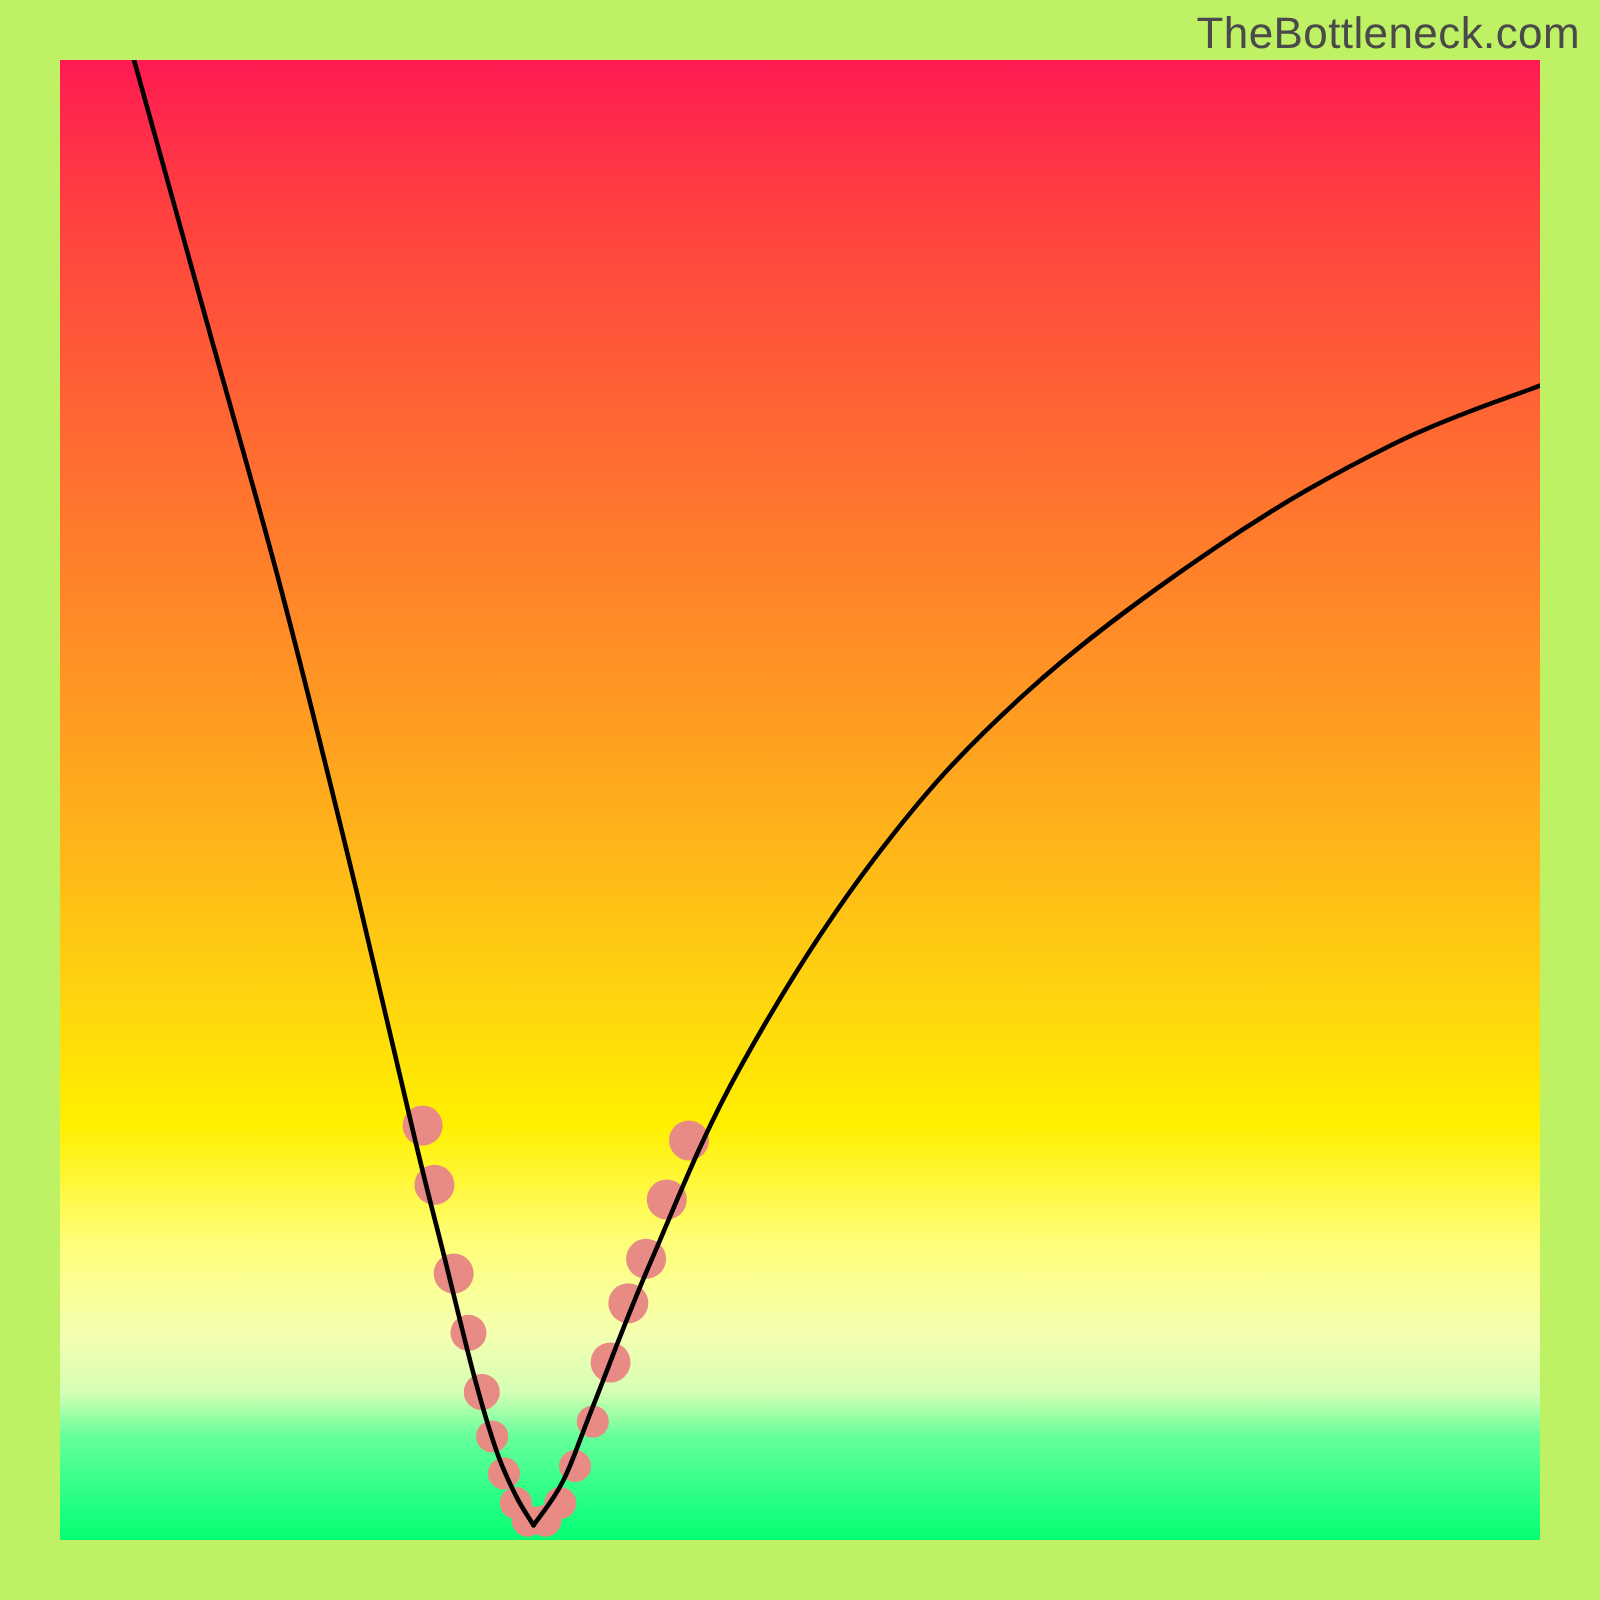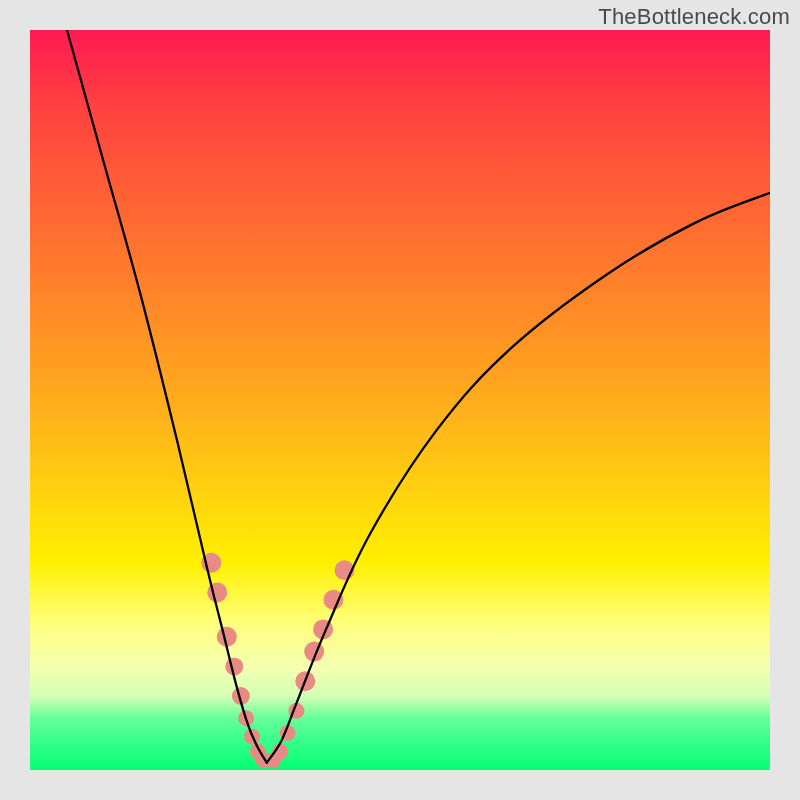--- a/index.html
+++ b/index.html
@@ -8,21 +8,21 @@
     width: 800px;
     height: 800px;
     overflow: hidden;
     background: #000;
     font-family: Arial, Helvetica, sans-serif;
   }
   .frame {
     position: relative;
     width: 800px;
     height: 800px;
-    background: #e5e5e5;
+    background: #bef264;
   }
   .plot-area {
     position: absolute;
     left: 30px;
     top: 30px;
     width: 740px;
     height: 740px;
     
     background: linear-gradient(
       to bottom,

